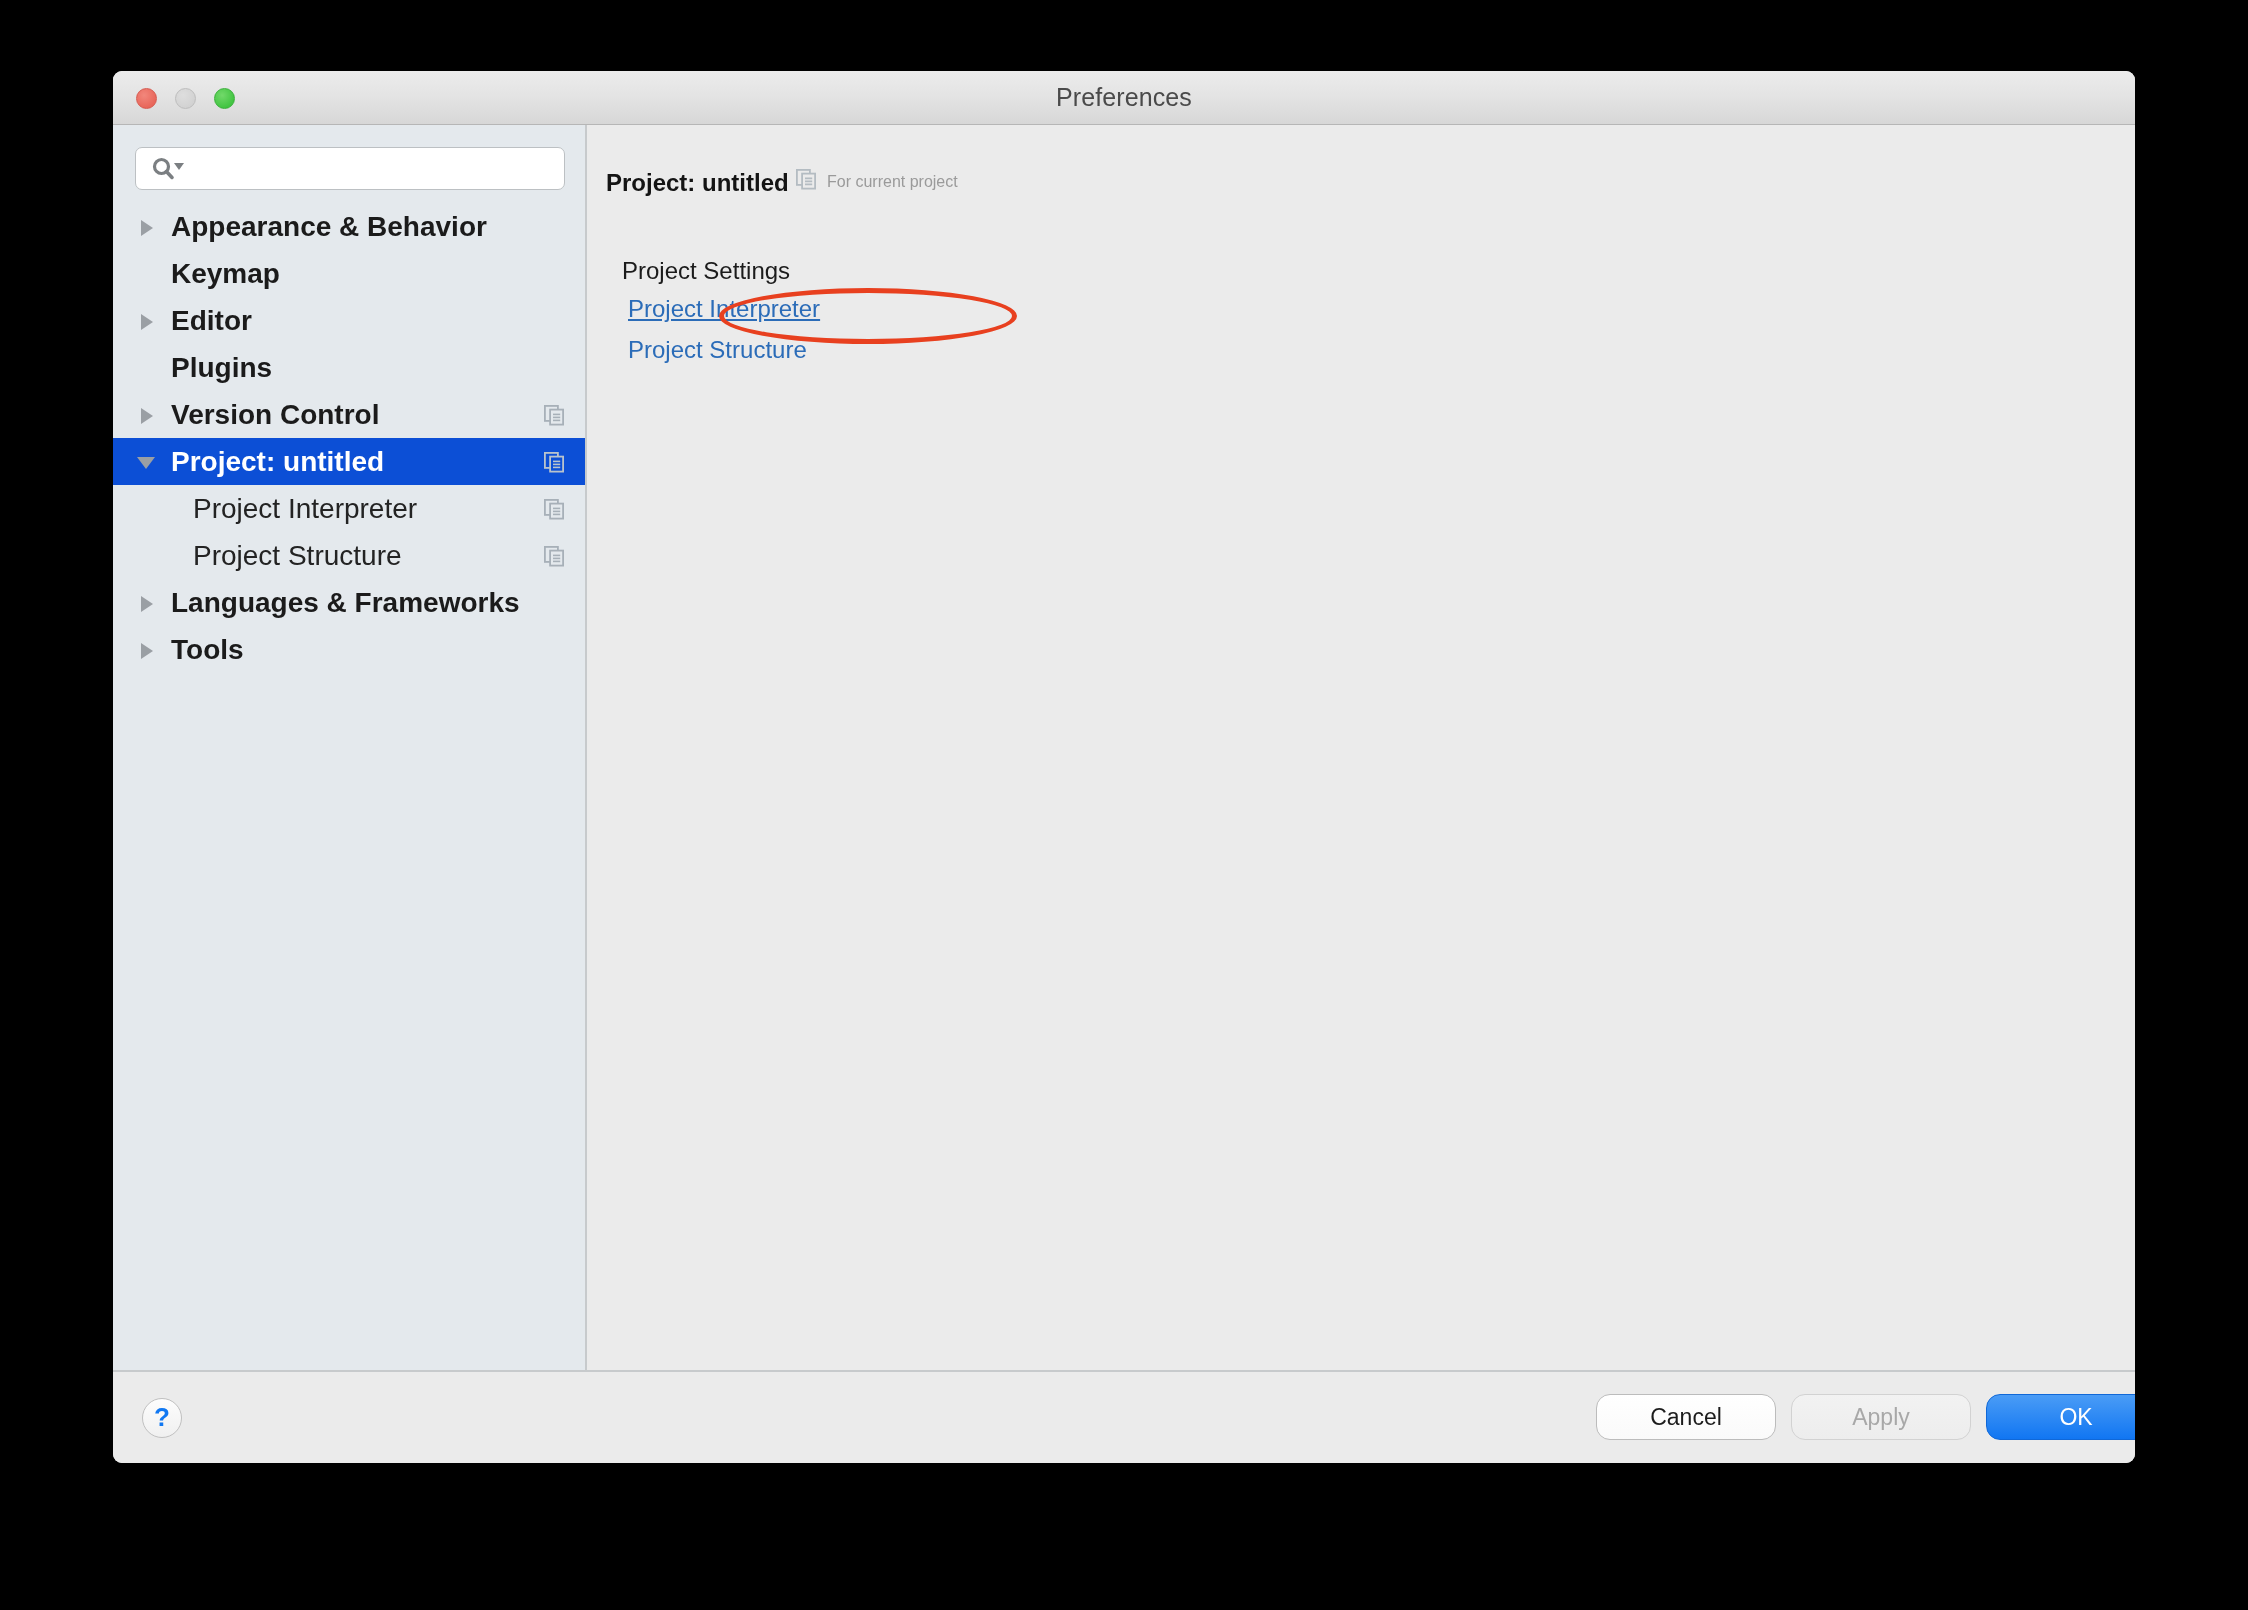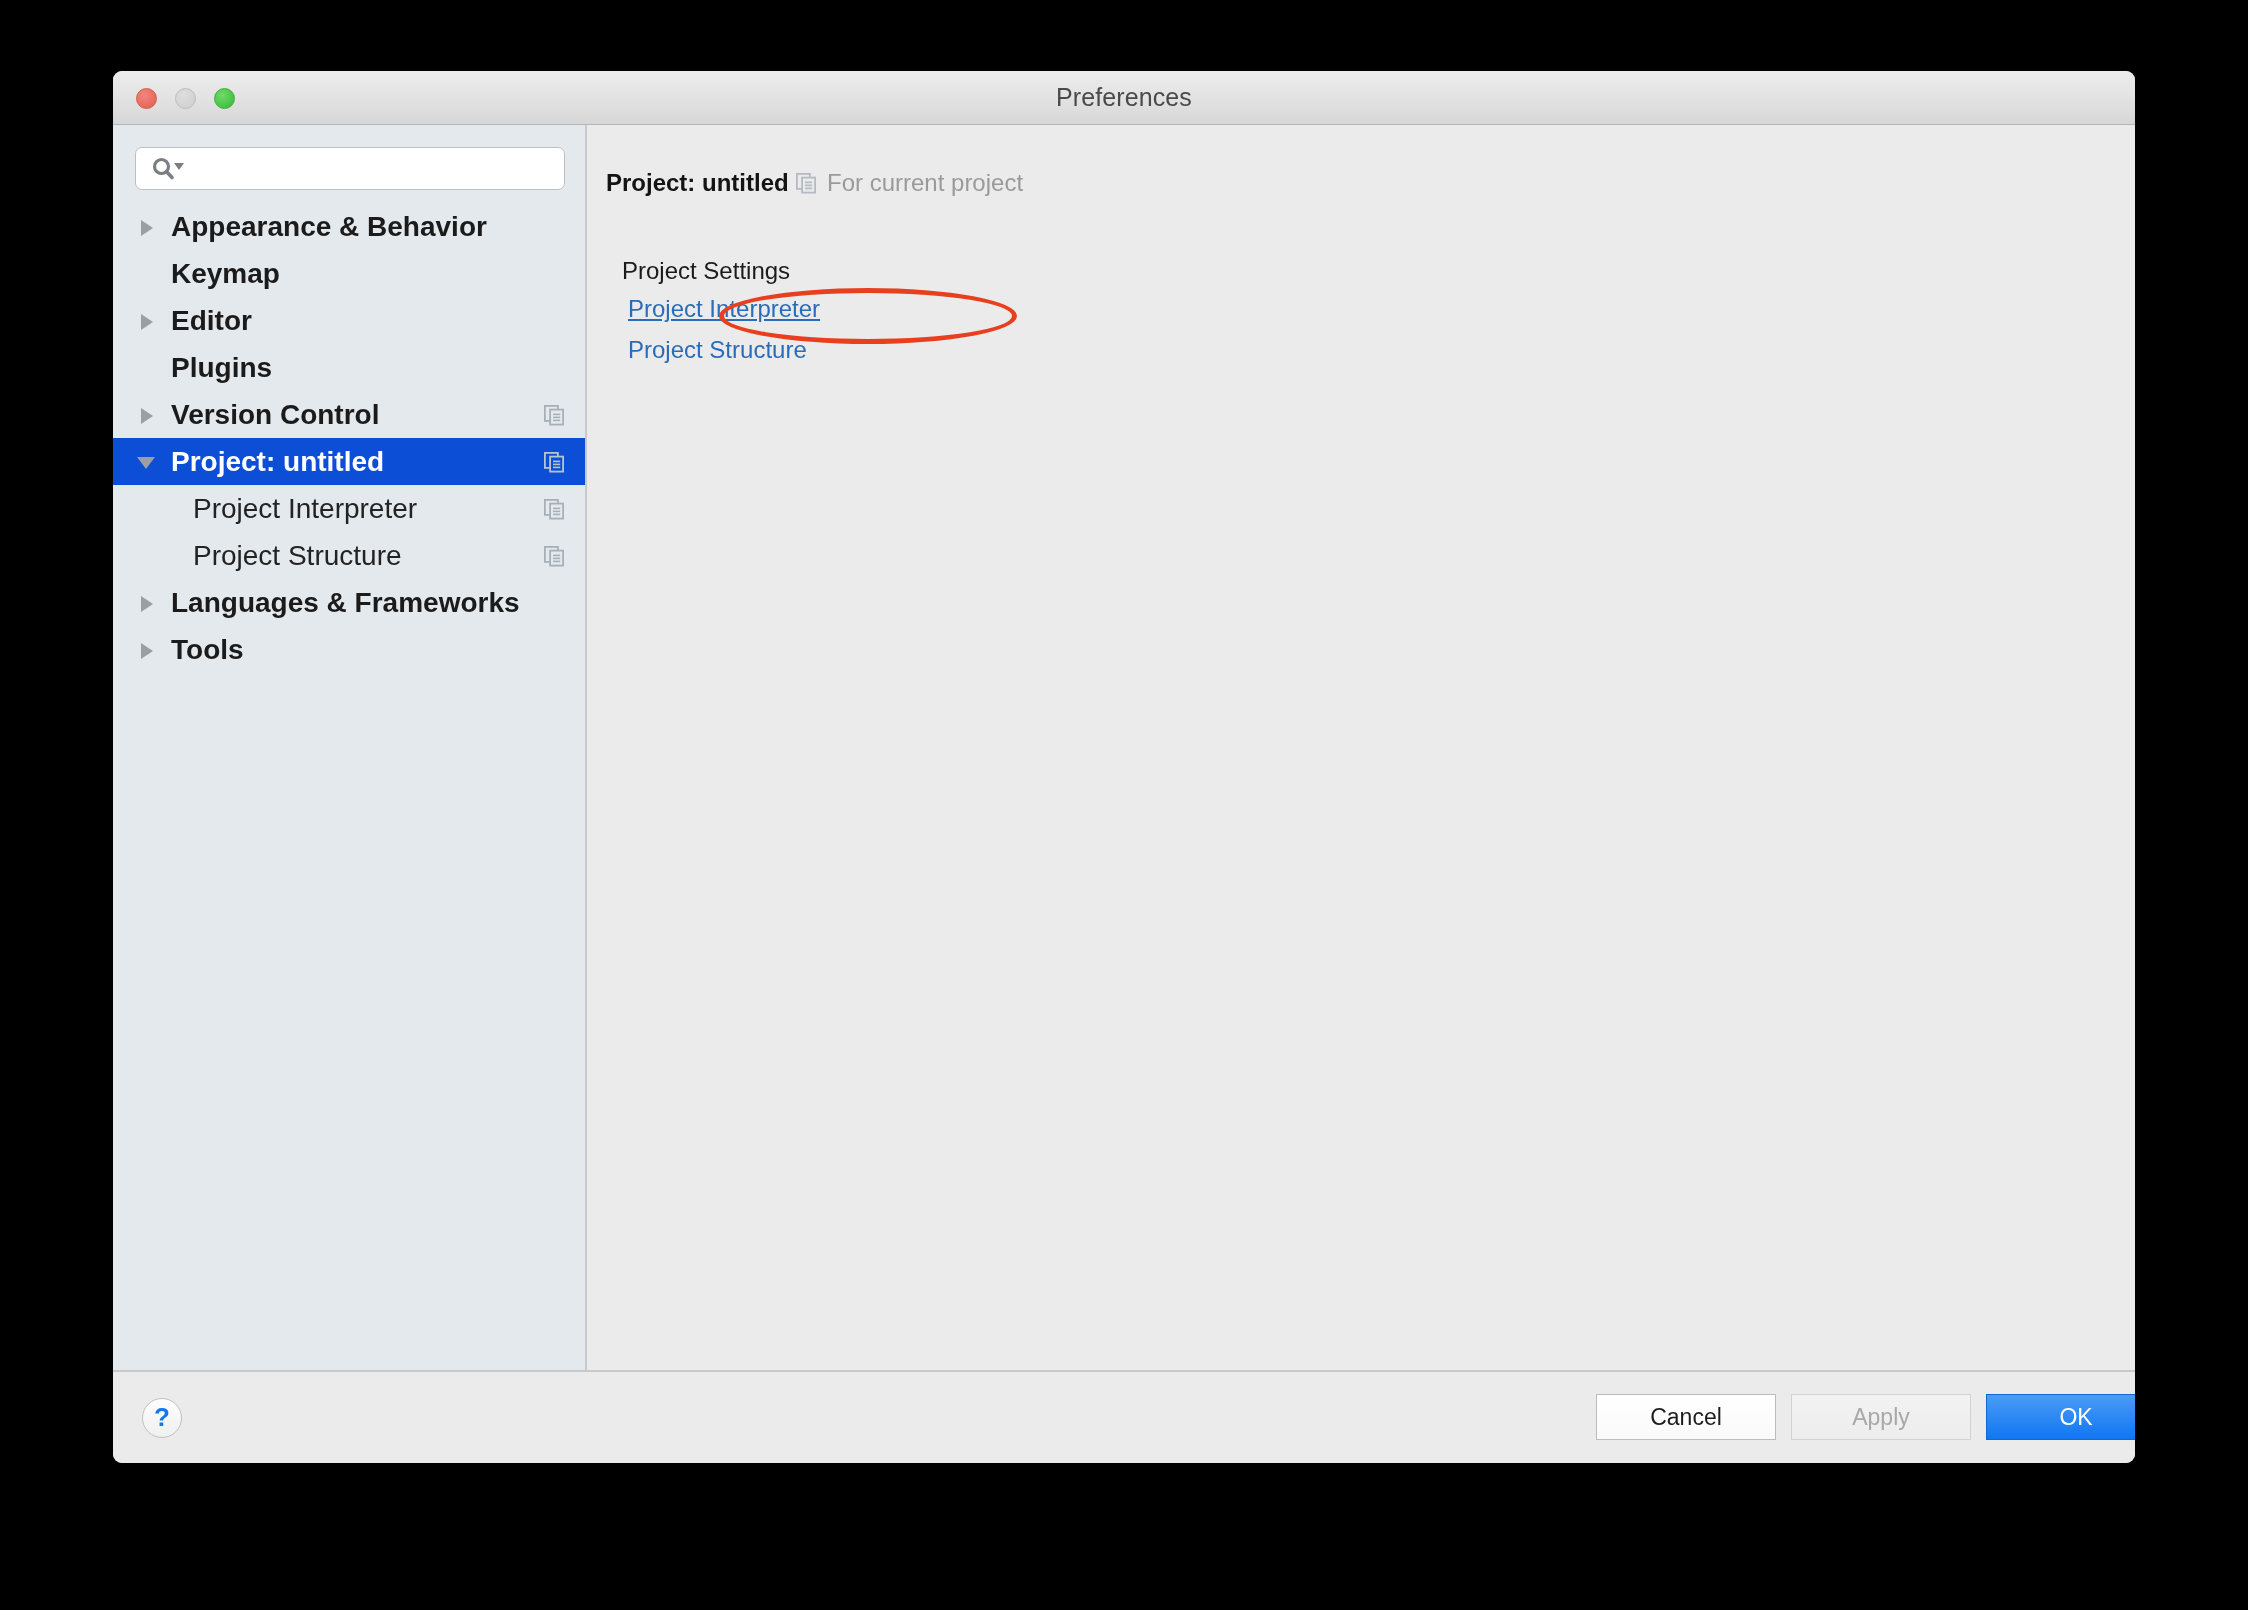--- a/index.html
+++ b/index.html
@@ -198,21 +198,21 @@
   #content-title {
     font-size: 24px;
     font-weight: bold;
     color: #141414;
   }
   #scope-note {
     position: absolute;
     left: 207px;
     top: 44px;
     white-space: nowrap;
-    font-size: 24px;
+    font-size: 16px;
     color: #9a9a9a;
   }
   #scope-icon {
     display: inline-block;
     width: 21px;
     height: 21px;
     margin-right: 10px;
     vertical-align: -3px;
   }
   #section-title {
@@ -261,21 +261,21 @@
     font-weight: bold;
     text-align: center;
     line-height: 37px;
     cursor: default;
   }
 
   .btn {
     position: absolute;
     top: 22px;
     height: 46px;
-    border-radius: 0;
+    border-radius: 14px;
     box-sizing: border-box;
     font-size: 23px;
     text-align: center;
     line-height: 44px;
     cursor: default;
   }
   #btn-cancel {
     right: 359px;
     width: 180px;
     background: linear-gradient(to bottom, #ffffff, #fafafa);

